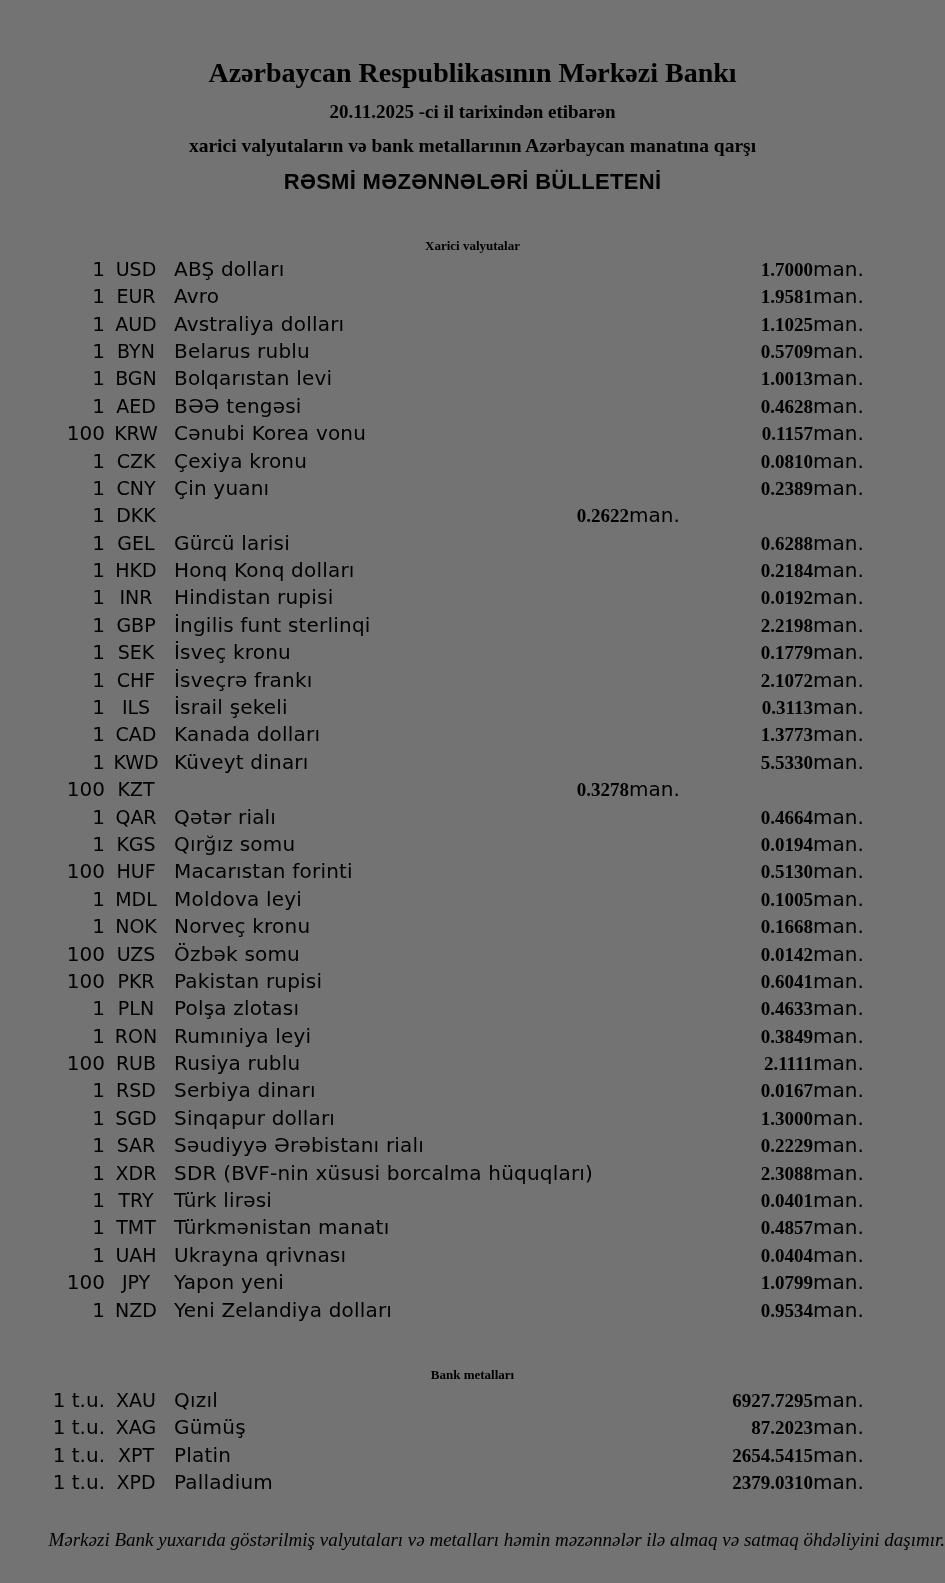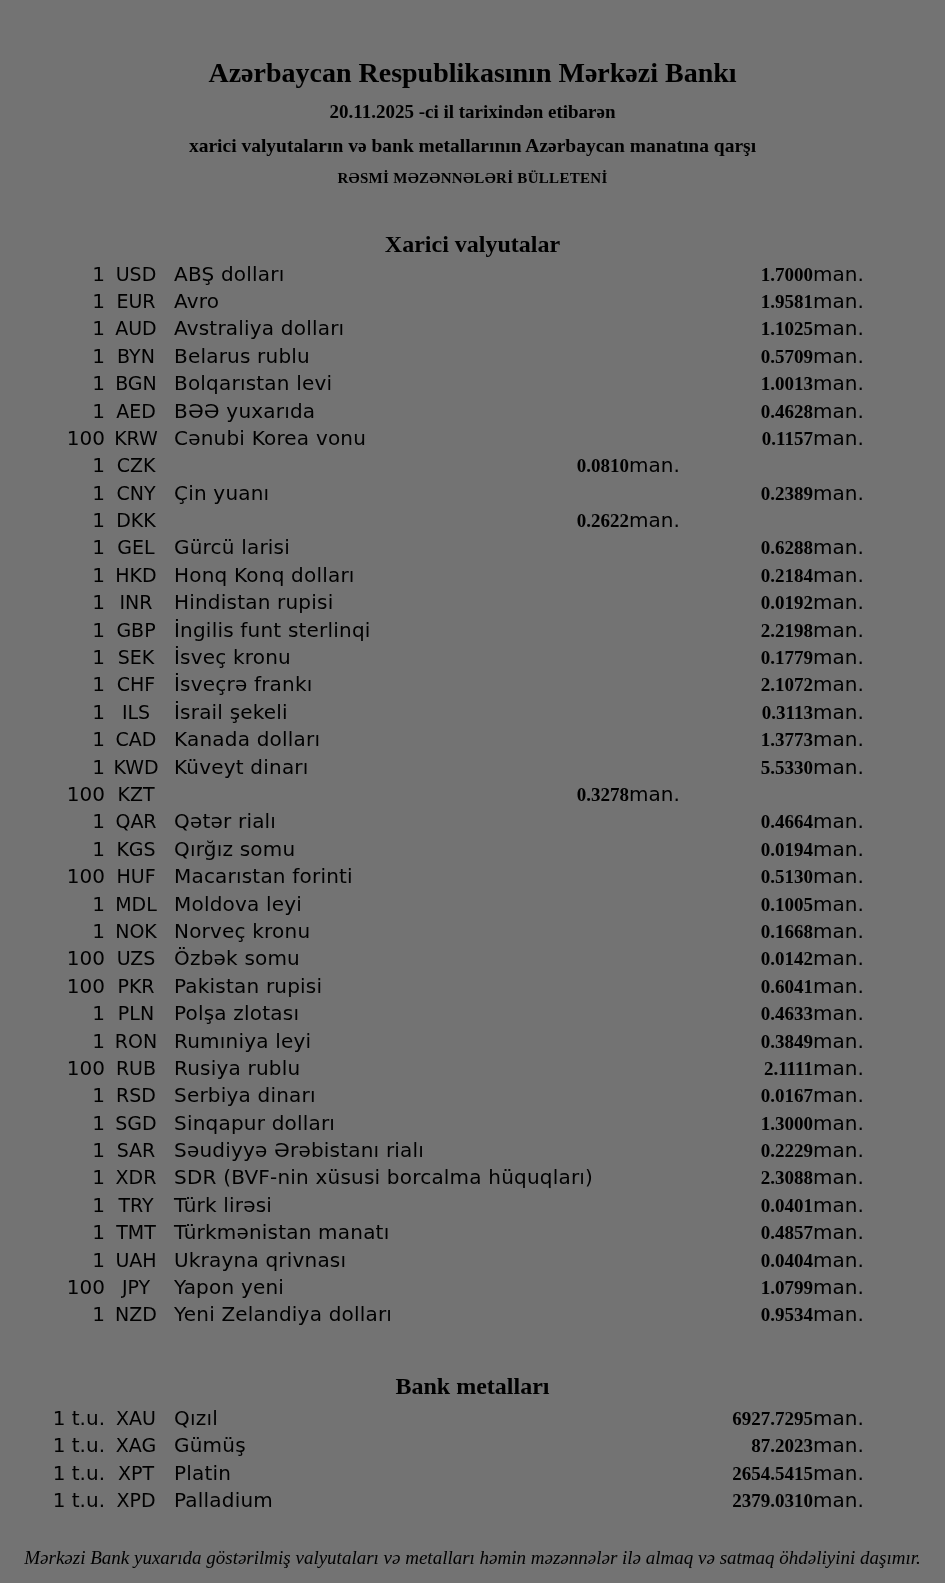--- a/index.html
+++ b/index.html
@@ -16,26 +16,26 @@
   }
   .date-line{
     margin-top:11px;font-family:"Liberation Serif",serif;font-weight:bold;
     font-size:19px;line-height:1.2;
   }
   .subtitle{
     margin-top:11px;font-family:"Liberation Serif",serif;font-weight:bold;
     font-size:19.5px;line-height:1.2;
   }
   .bulletin-title{
-    margin-top:11px;font-family:Liberation Serif, serif;font-weight:bold;
-    font-size:15px;line-height:1.2;letter-spacing:0.3px;
+    margin-top:11px;font-family:Liberation Sans, sans-serif;font-weight:bold;
+    font-size:22px;line-height:1.2;letter-spacing:0.3px;
   }
   .section-title{
     text-align:center;font-family:"Liberation Serif",serif;font-weight:bold;
-    font-size:24px;line-height:1.2;
+    font-size:13px;line-height:1.2;
   }
   .section-title.currencies{margin-top:43px;}
   .section-title.metals{margin-top:42px;}
   
   .rate-table{margin-top:3px;}
   .rate-table.metals{margin-top:5px;}
   .row{
     display:grid;
     grid-template-columns:105px 62px 1fr 184px 132px;
     align-items:baseline;
@@ -57,21 +57,21 @@
   .cell-rate{
     text-align:right;font-family:"Liberation Serif",serif;
     font-weight:bold;font-size:19px;white-space:nowrap;
   }
   .cell-unit{
     text-align:left;font-size:20px;white-space:nowrap;
     font-family:"DejaVu Sans",sans-serif;
   }
   
   .footer-note{
-    margin-top:30px;text-align:center;font-family:"Liberation Serif",serif;
+    margin-top:30px;text-align:right;font-family:"Liberation Serif",serif;
     font-style:italic;font-size:19px;line-height:1.3;
   }
 </style>
 </head>
 <body>
 
 <div class="page">
 
   <div class="header">
     <div class="title">Azərbaycan Respublikasının Mərkəzi Bankı</div>
@@ -114,34 +114,35 @@
       <div class="row">
     <span class="cell-qty">1</span>
     <span class="cell-code">BGN</span>
     <span class="cell-name">Bolqarıstan levi</span>
     <span class="cell-rate">1.0013</span>
     <span class="cell-unit">man.</span>
   </div>
       <div class="row">
     <span class="cell-qty">1</span>
     <span class="cell-code">AED</span>
-    <span class="cell-name">BƏƏ yuxarıda</span>
+    <span class="cell-name">BƏƏ tengəsi</span>
     <span class="cell-rate">0.4628</span>
     <span class="cell-unit">man.</span>
   </div>
       <div class="row">
     <span class="cell-qty">100</span>
     <span class="cell-code">KRW</span>
     <span class="cell-name">Cənubi Korea vonu</span>
     <span class="cell-rate">0.1157</span>
     <span class="cell-unit">man.</span>
   </div>
       <div class="row">
     <span class="cell-qty">1</span>
     <span class="cell-code">CZK</span>
+    <span class="cell-name">Çexiya kronu</span>
     <span class="cell-rate">0.0810</span>
     <span class="cell-unit">man.</span>
   </div>
       <div class="row">
     <span class="cell-qty">1</span>
     <span class="cell-code">CNY</span>
     <span class="cell-name">Çin yuanı</span>
     <span class="cell-rate">0.2389</span>
     <span class="cell-unit">man.</span>
   </div>

